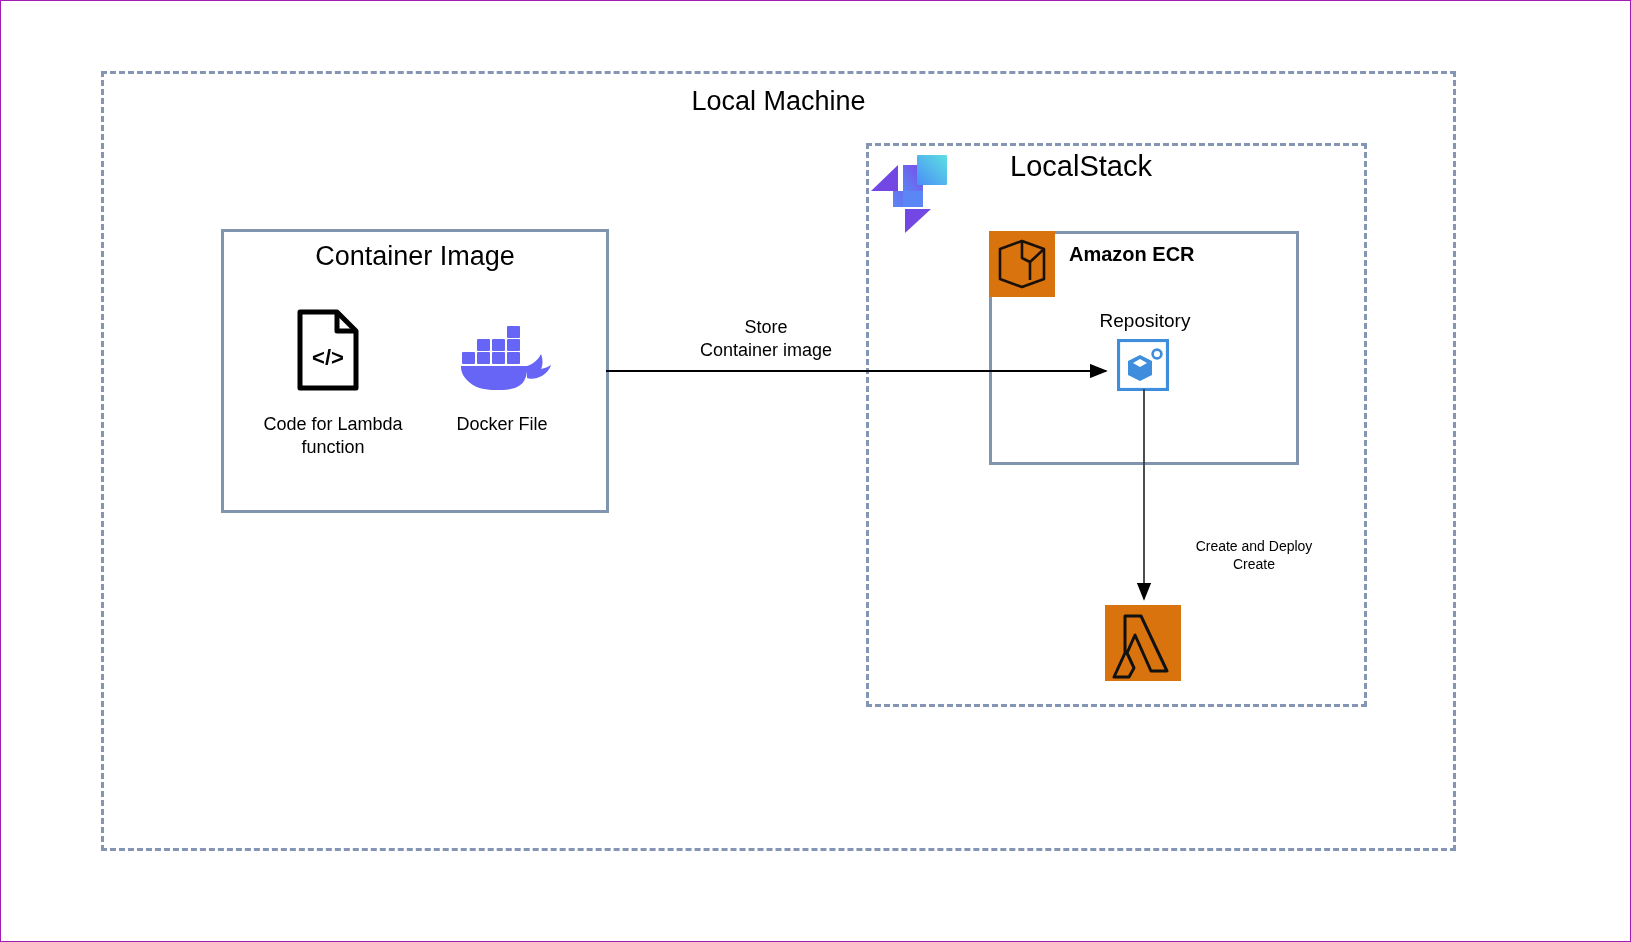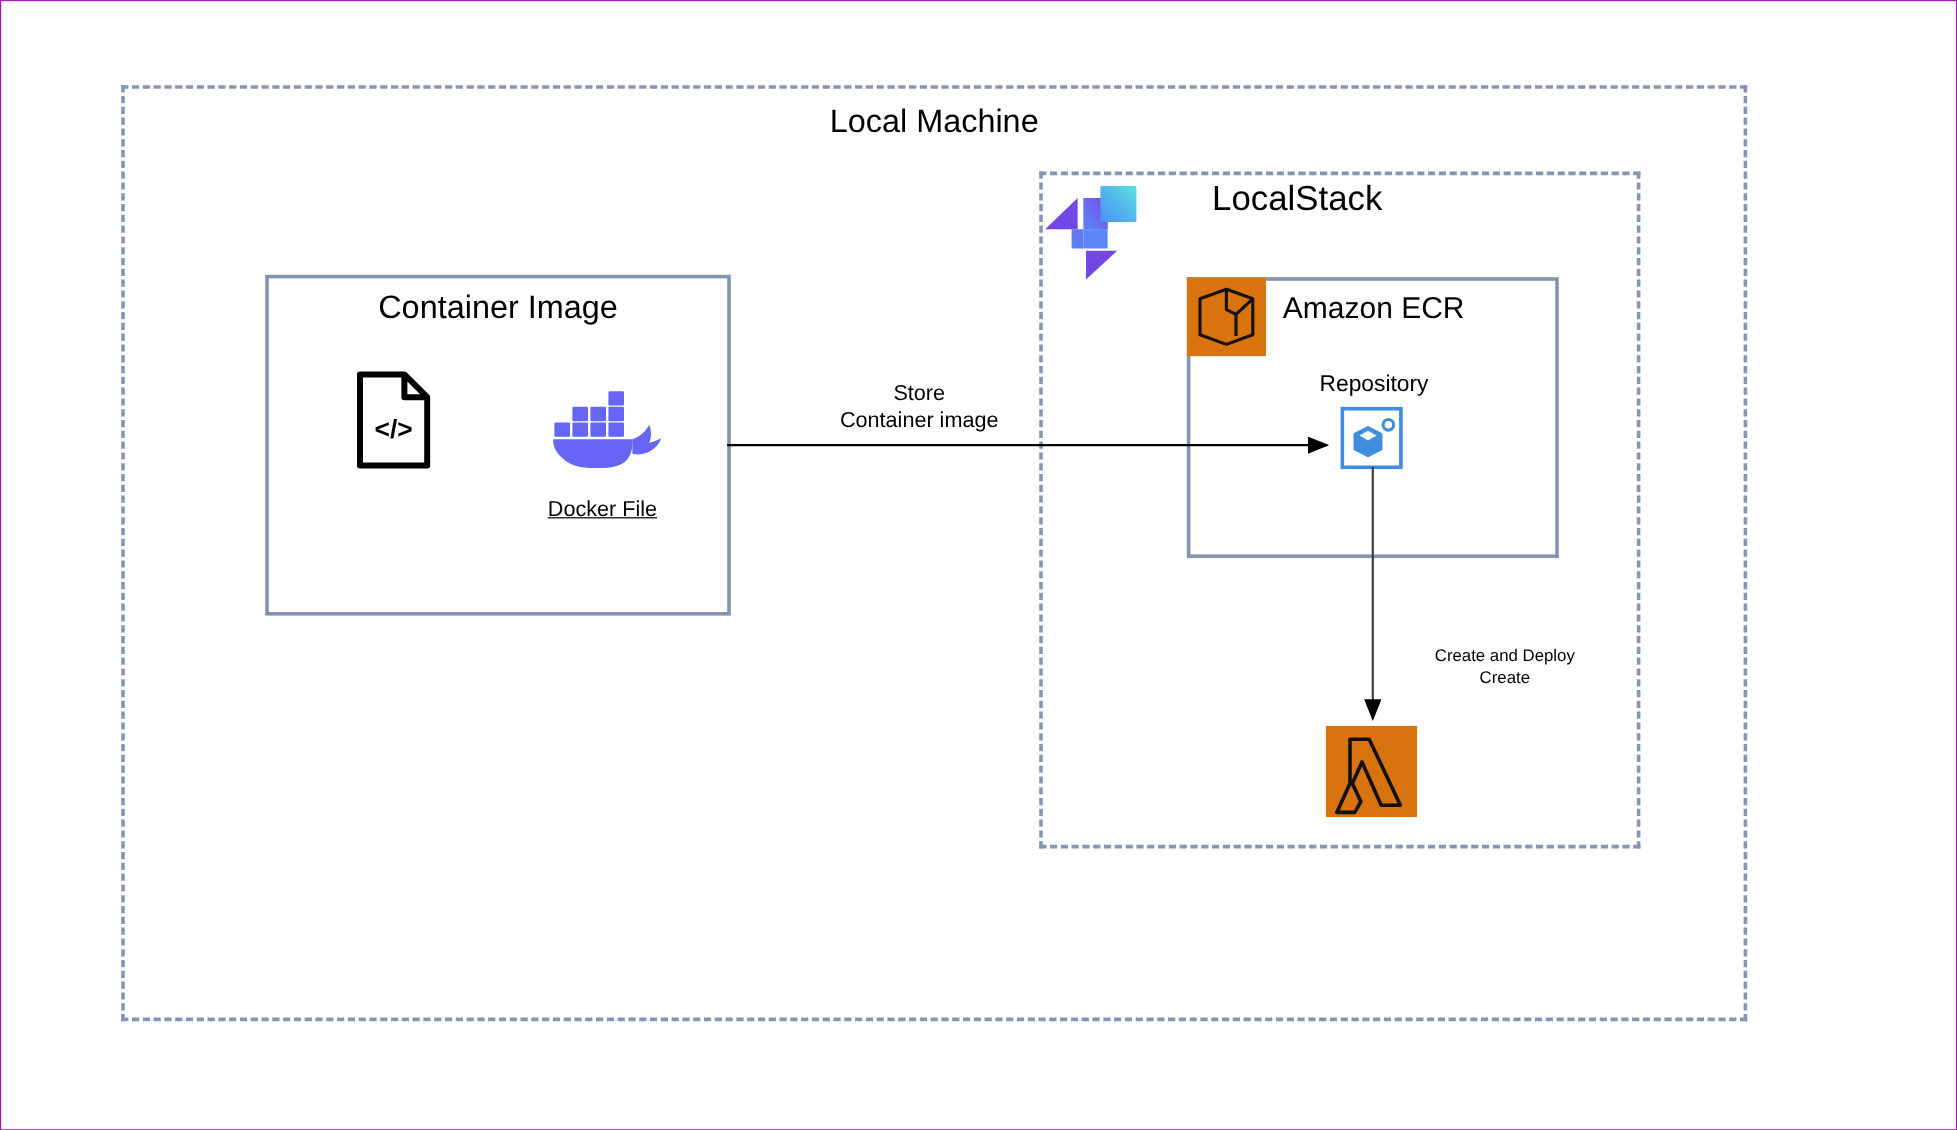--- a/index.html
+++ b/index.html
@@ -56,34 +56,35 @@
   #localstack-title {
     left: 915px; top: 149px; width: 330px;
     font-size: 29px;
   }
   #container-image-title {
     left: 220px; top: 240px; width: 388px;
     font-size: 27px;
   }
   #ecr-title {
     left: 1068px; top: 242px; width: 230px;
-    font-size: 25px;
+    font-size: 20px;
     text-align: left;
+    font-weight: bold;
   }
 
   
   .caption {
     position: absolute;
     text-align: center;
     font-size: 18px;
     color: #000;
     line-height: 1.28;
   }
   #code-caption      { left: 232px; top: 412px; width: 200px; }
-  #docker-caption    { left: 420px; top: 412px; width: 162px; text-decoration: underline; }
+  #docker-caption    { left: 420px; top: 412px; width: 162px; }
   #repository-caption{ left: 1058px; top: 308px; width: 172px; font-size: 19px; }
   #store-label       { left: 640px; top: 315px; width: 250px; font-size: 18px; }
   #deploy-label      { left: 1158px; top: 537px; width: 190px; font-size: 14px; text-align: center; }
 
   
   .arrow-svg {
     position: absolute;
     overflow: visible;
   }
   #store-arrow  { left: 605px; top: 355px; width: 520px; height: 32px; }
@@ -110,20 +111,21 @@
   <div class="solid-box" id="container-image-box"></div>
   <div class="title" id="container-image-title">Container Image</div>
 
   <div class="icon-wrap" id="code-icon-wrap">
     <svg width="62" height="82" viewBox="0 0 62 82">
       <path d="M3 3 H40 L59 22 V79 H3 Z" fill="#ffffff" stroke="#000000" stroke-width="5" stroke-linejoin="round"></path>
       <path d="M40 3 V22 H59" fill="none" stroke="#000000" stroke-width="5" stroke-linejoin="round"></path>
       <text x="31" y="56" font-family="'Liberation Sans', sans-serif" font-size="22" font-weight="bold" text-anchor="middle" fill="#000000">&lt;/&gt;</text>
     </svg>
   </div>
+  <div class="caption" id="code-caption">Code for Lambda function</div>
 
   <div class="icon-wrap" id="docker-icon-wrap">
     <svg width="100" height="66" viewBox="0 0 100 66">
       <g fill="#6665f5">
 
         <rect x="9" y="27" width="13" height="12" rx="1"></rect>
         <rect x="24" y="27" width="13" height="12" rx="1"></rect>
         <rect x="39" y="27" width="13" height="12" rx="1"></rect>
         <rect x="54" y="27" width="13" height="12" rx="1"></rect>
 

